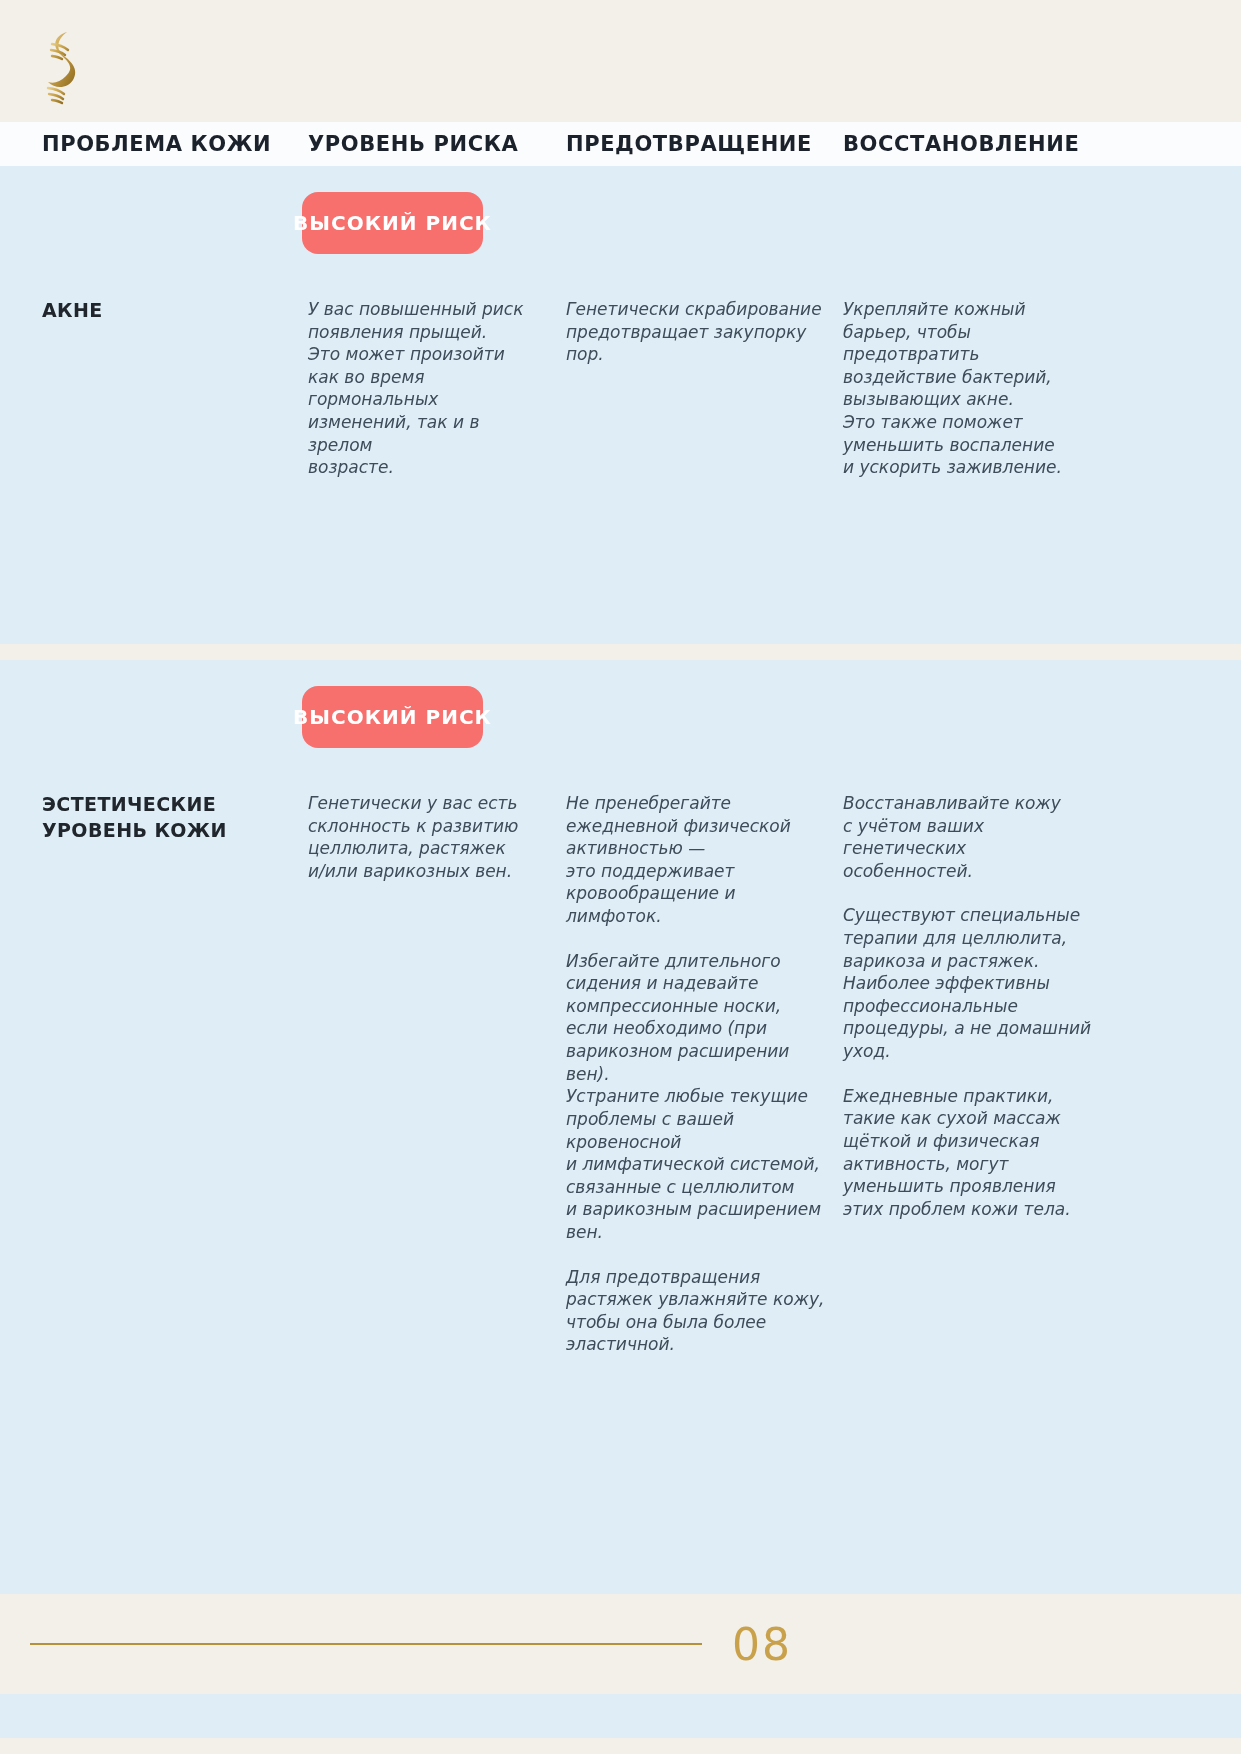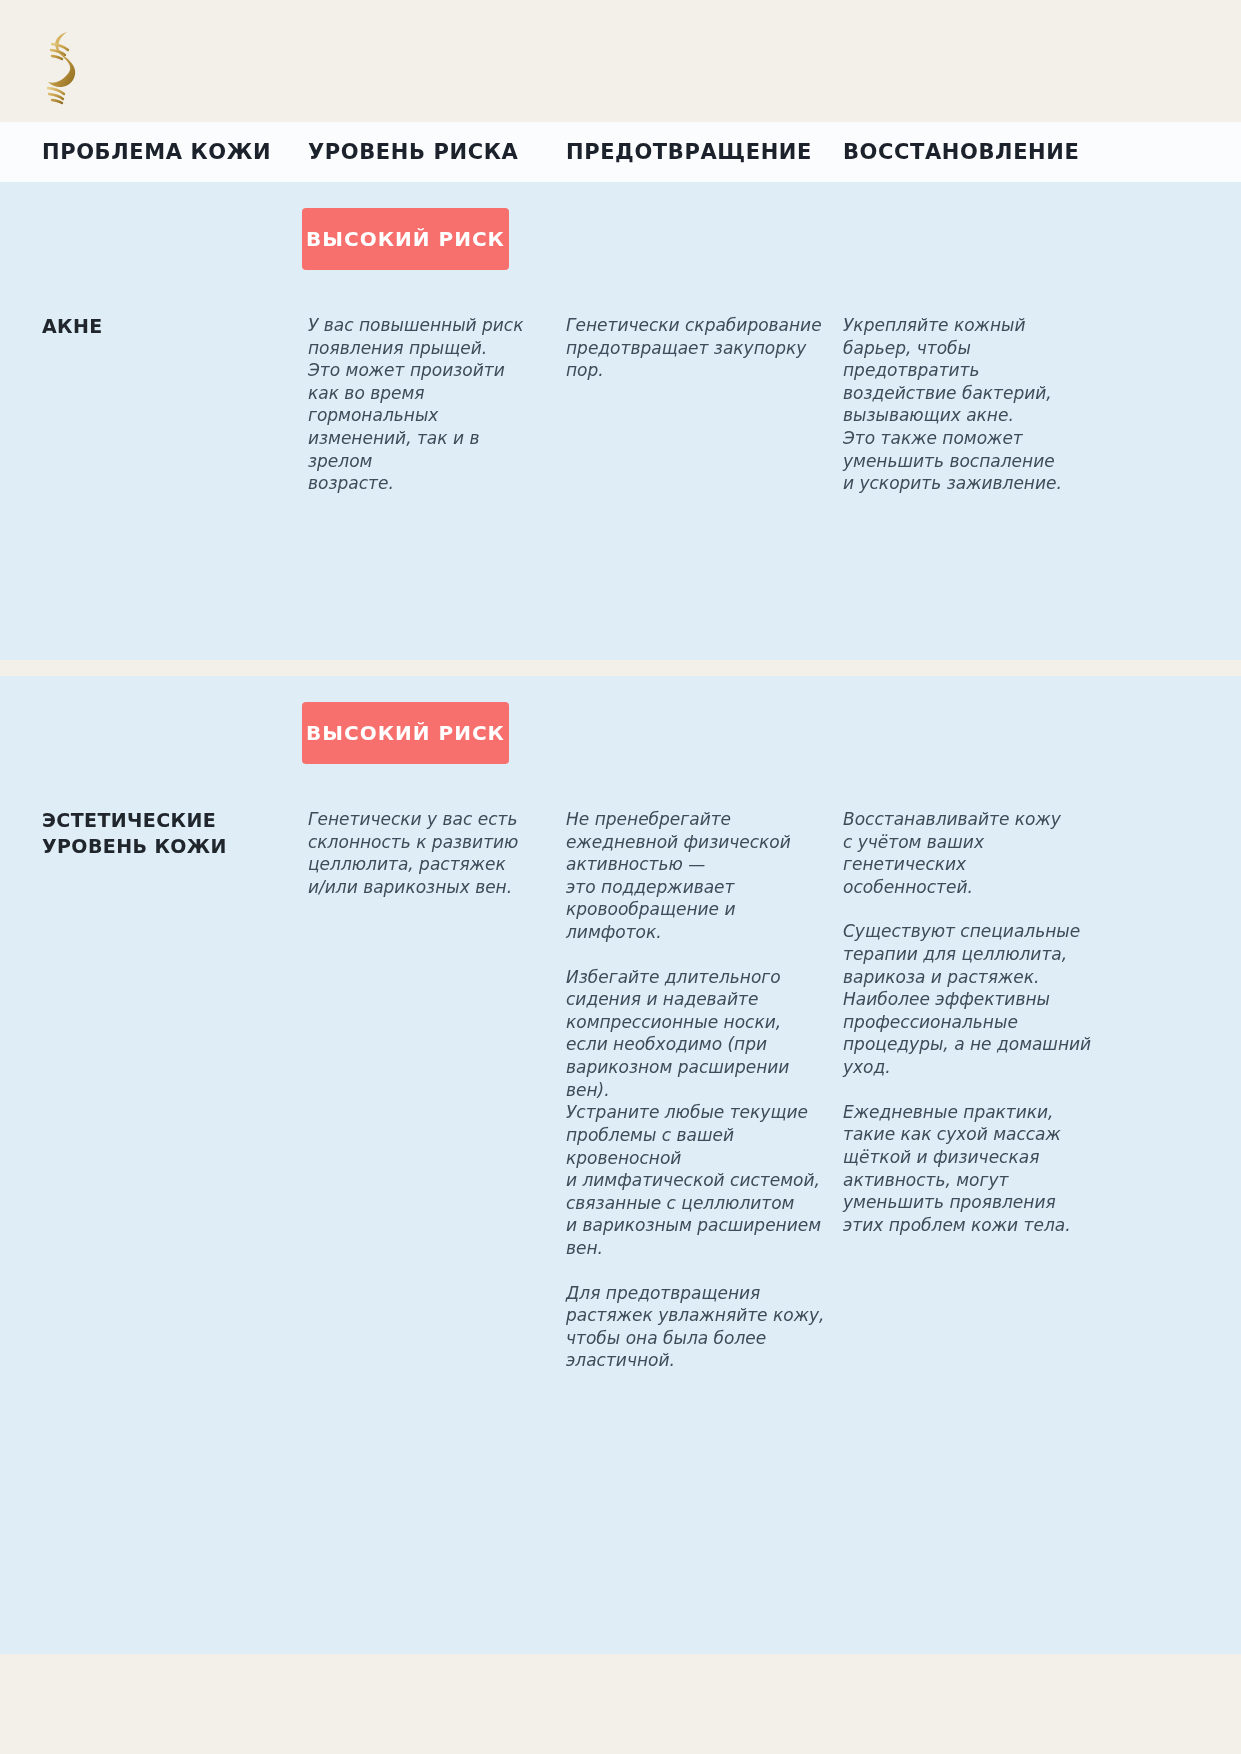--- a/index.html
+++ b/index.html
@@ -18,21 +18,21 @@
   
   .top-band {
     height: 122px;
     background: #f2f0e8;
     padding: 30px 0 0 40px;
   }
   .logo { width: 46px; height: 76px; display: block; }
 
   
   .header-row {
-    height: 60px;
+    height: 44px;
     background: #fbfcfd;
     display: grid;
     grid-template-columns: 266px 258px 277px auto;
     align-items: center;
     padding: 0 40px 0 42px;
   }
   .header-cell {
     font-size: 21px;
     font-weight: 700;
     letter-spacing: 0.6px;
@@ -52,24 +52,24 @@
   .section-2 { height: 934px; }
 
   .badge-row {
     display: grid;
     grid-template-columns: 266px auto;
   }
   .risk-badge {
     grid-column: 2;
     justify-self: start;
     margin-left: -6px;
-    width: 207px;
+    width: 181px;
     height: 62px;
     background: #f7706d;
-    border-radius: 4px;
+    border-radius: 16px;
     color: #ffffff;
     font-size: 20px;
     font-weight: 700;
     letter-spacing: 1px;
     display: flex;
     align-items: center;
     justify-content: center;
     white-space: nowrap;
   }
 
@@ -236,16 +236,20 @@
         <p>Ежедневные практики,
 такие как сухой массаж
 щёткой и физическая
 активность, могут
 уменьшить проявления
 этих проблем кожи тела.</p>
       </div>
     </div>
   </div>
 
+  <div class="footer">
+    <div class="footer-line"></div>
+    <div class="page-number">08</div>
+  </div>
 
   <div class="bottom-strip"></div>
 
 </div>
 
 </body></html>

